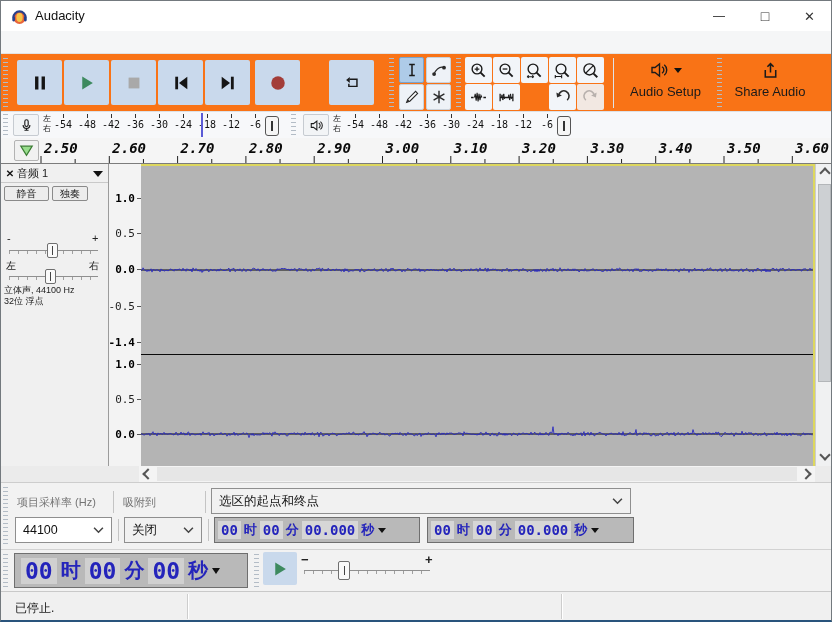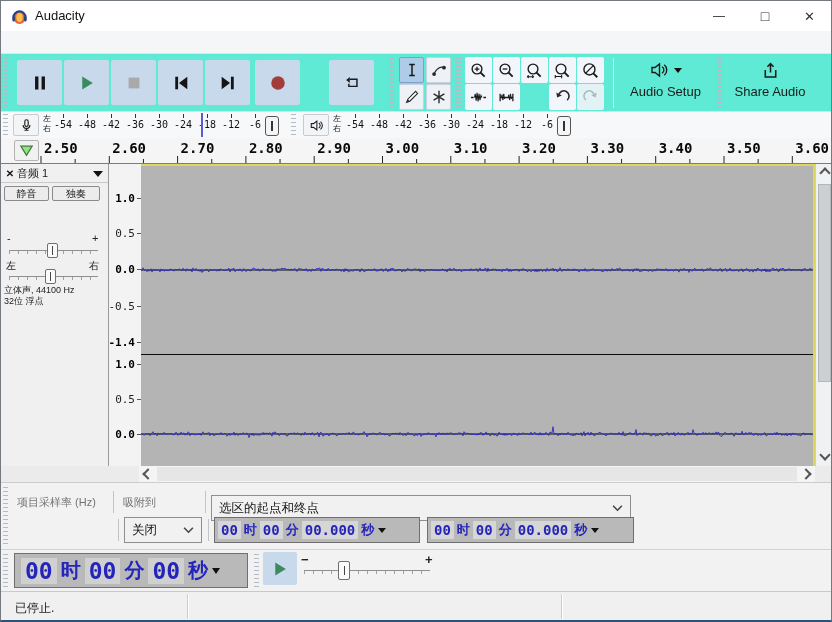--- a/index.html
+++ b/index.html
@@ -9,21 +9,21 @@
   .abs{position:absolute;}
   
   #titlebar{left:0;top:0;width:830px;height:30px;background:#ffffff;}
   #app-title{left:34px;top:7px;font-size:13px;color:#111;}
   .winbtn{top:0;width:46px;height:30px;display:flex;align-items:center;justify-content:center;
           font-size:12px;color:#333;}
   
   #menubar{left:0;top:30px;width:830px;height:22px;background:#ffffff;display:flex;align-items:stretch;padding-left:2px;}
   .menu-item{display:flex;align-items:center;padding:0 9px;font-size:12.5px;color:#1a1a1a;}
   
-  #dock{left:0;top:52px;width:830px;height:85px;background:#5eead4;border-top:1px solid #e3e3e3;}
+  #dock{left:0;top:52px;width:830px;height:85px;background:#f97316;border-top:1px solid #e3e3e3;}
   .grip{position:absolute;width:5px;background-image:repeating-linear-gradient(to bottom,#b3bcc6 0 1px,rgba(0,0,0,0) 1px 4px);}
   .tb-btn{position:absolute;background:#c9d9ec;border-radius:2px;display:flex;align-items:center;justify-content:center;}
   .tool-btn{position:absolute;width:25px;height:26px;display:flex;align-items:center;justify-content:center;
             background:#eef2f7;border:1px solid #c9d2dc;border-radius:2px;box-sizing:border-box;}
   .tool-btn.selected{background:#aecbe8;border-color:#7aa2cc;}
   .edit-btn{position:absolute;width:27px;height:26px;display:flex;align-items:center;justify-content:center;
             background:#f2f5f9;border-radius:2px;}
   .big-label{font-size:13px;color:#1a1a1a;}
   
   #meter-row{left:0;top:110px;width:830px;height:27px;background:#f7f8fa;border-top:1px solid #dde1e6;}
@@ -31,21 +31,21 @@
              border-radius:2px;display:flex;align-items:center;justify-content:center;box-sizing:border-box;}
   .chan-labels{position:absolute;top:2px;font-size:8px;line-height:10px;color:#222;}
   .meter-scale{position:absolute;top:2px;height:23px;}
   .meter-num{position:absolute;top:5px;font-size:10px;color:#111;transform:translateX(-50%);font-family:"DejaVu Sans Mono",monospace;}
   .meter-tick{position:absolute;top:0;width:1px;height:4px;background:#333;}
   .meter-endbox{position:absolute;top:2px;width:12px;height:18px;border:1px solid #555;border-radius:3px;
                 background:#f5f5f5;display:flex;align-items:center;justify-content:center;}
   .meter-endbox i{display:block;width:2px;height:10px;background:#333;}
   #meter-cursor{left:200px;top:1px;width:2px;height:24px;background:#5b5bd6;}
   
-  #timeline{left:0;top:137px;width:830px;height:26px;background:#f5f5f5;border-bottom:1px solid #7c7c7c;box-sizing:border-box;}
+  #timeline{left:0;top:137px;width:830px;height:26px;background:#f5f5f5;border-bottom:1px solid #7c7c7c;box-sizing:border-box;font-style:italic;}
   #pin-btn{left:13px;top:2px;width:25px;height:21px;background:#f1f1f1;border:1px solid #b3b3b3;border-radius:2px;
            display:flex;align-items:center;justify-content:center;box-sizing:border-box;}
   
   #track-area{left:0;top:163px;width:830px;height:302px;background:#ededed;}
   #track-panel{left:0;top:0;width:108px;height:302px;background:#f0f0f0;border-right:1px solid #9b9b9b;box-sizing:border-box;}
   #tp-header{left:0;top:0;width:107px;height:18px;border-bottom:1px solid #c9c9c9;}
   #tp-close{left:3px;top:2px;width:12px;height:14px;font-size:10px;font-weight:bold;display:flex;align-items:center;justify-content:center;color:#111;}
   #tp-name{left:16px;top:2px;width:86px;height:14px;display:flex;align-items:center;font-size:11px;}
   #tp-name-arrow{left:92px;top:7px;width:0;height:0;border-left:5px solid transparent;border-right:5px solid transparent;border-top:6px solid #111;}
   .tp-btn{position:absolute;background:#ececec;border:1px solid #8a8a8a;border-radius:2px;font-size:10px;
@@ -429,21 +429,21 @@
 
   <div class="abs" id="track-area">
     <div class="abs" id="track-panel">
       <div class="abs" id="tp-header"></div>
       <div class="abs" id="tp-close">✕</div>
       <div class="abs" id="tp-name">
           <span>音频 1</span>
         </div>
       <div class="abs" id="tp-name-arrow"></div>
       <div class="tp-btn" style="left:3px;top:22px;width:45px;height:15px;">静音</div>
-      <div class="tp-btn" style="left:51px;top:22px;width:48px;height:15px;">独奏</div>
+      <div class="tp-btn" style="left:51px;top:22px;width:36px;height:15px;">独奏</div>
       <span class="sl-label" style="left:6px;top:68px;">-</span>
       <span class="sl-label" style="left:91px;top:68px;">+</span>
       <div class="sl-track" style="left:8px;top:86px;width:89px;"></div>
       <div class="sl-ticks" style="left:8px;top:87px;width:89px;"></div>
       <div class="sl-thumb" style="left:46px;top:79px;">
           <i></i>
         </div>
       <span class="sl-label" style="left:5px;top:95px;font-size:10px;">左</span>
       <span class="sl-label" style="left:88px;top:95px;font-size:10px;">右</span>
       <div class="sl-track" style="left:8px;top:112px;width:89px;"></div>
@@ -511,22 +511,28 @@
         </div>
     </div>
   </div>
 
   <div class="abs" id="selbar">
     <div class="grip" style="left:2px;top:4px;height:58px;"></div>
     <span class="bar-label" style="left:16px;top:12px;">项目采样率 (Hz)</span>
     <div class="vdiv" style="left:112px;top:8px;height:22px;"></div>
     <span class="bar-label" style="left:122px;top:12px;">吸附到</span>
     <div class="vdiv" style="left:204px;top:8px;height:22px;"></div>
-    <div class="combo gray" style="left:210px;top:5px;width:420px;height:26px;margin-top:7px;">
+    <div class="combo gray" style="left:210px;top:5px;width:420px;height:26px;">
       <span>选区的起点和终点</span>
+      <svg width="11" height="8" viewBox="0 0 10 7">
+          <path d="M1 1.5 L5 5.5 L9 1.5" stroke="#444" stroke-width="1.4" fill="none"></path>
+        </svg>
+    </div>
+    <div class="combo" style="left:14px;top:34px;width:97px;height:26px;">
+      <span>44100</span>
       <svg width="11" height="8" viewBox="0 0 10 7">
           <path d="M1 1.5 L5 5.5 L9 1.5" stroke="#444" stroke-width="1.4" fill="none"></path>
         </svg>
     </div>
     <div class="vdiv" style="left:117px;top:36px;height:22px;"></div>
     <div class="combo gray" style="left:123px;top:34px;width:78px;height:26px;">
       <span>关闭</span>
       <svg width="11" height="8" viewBox="0 0 10 7">
           <path d="M1 1.5 L5 5.5 L9 1.5" stroke="#444" stroke-width="1.4" fill="none"></path>
         </svg>

